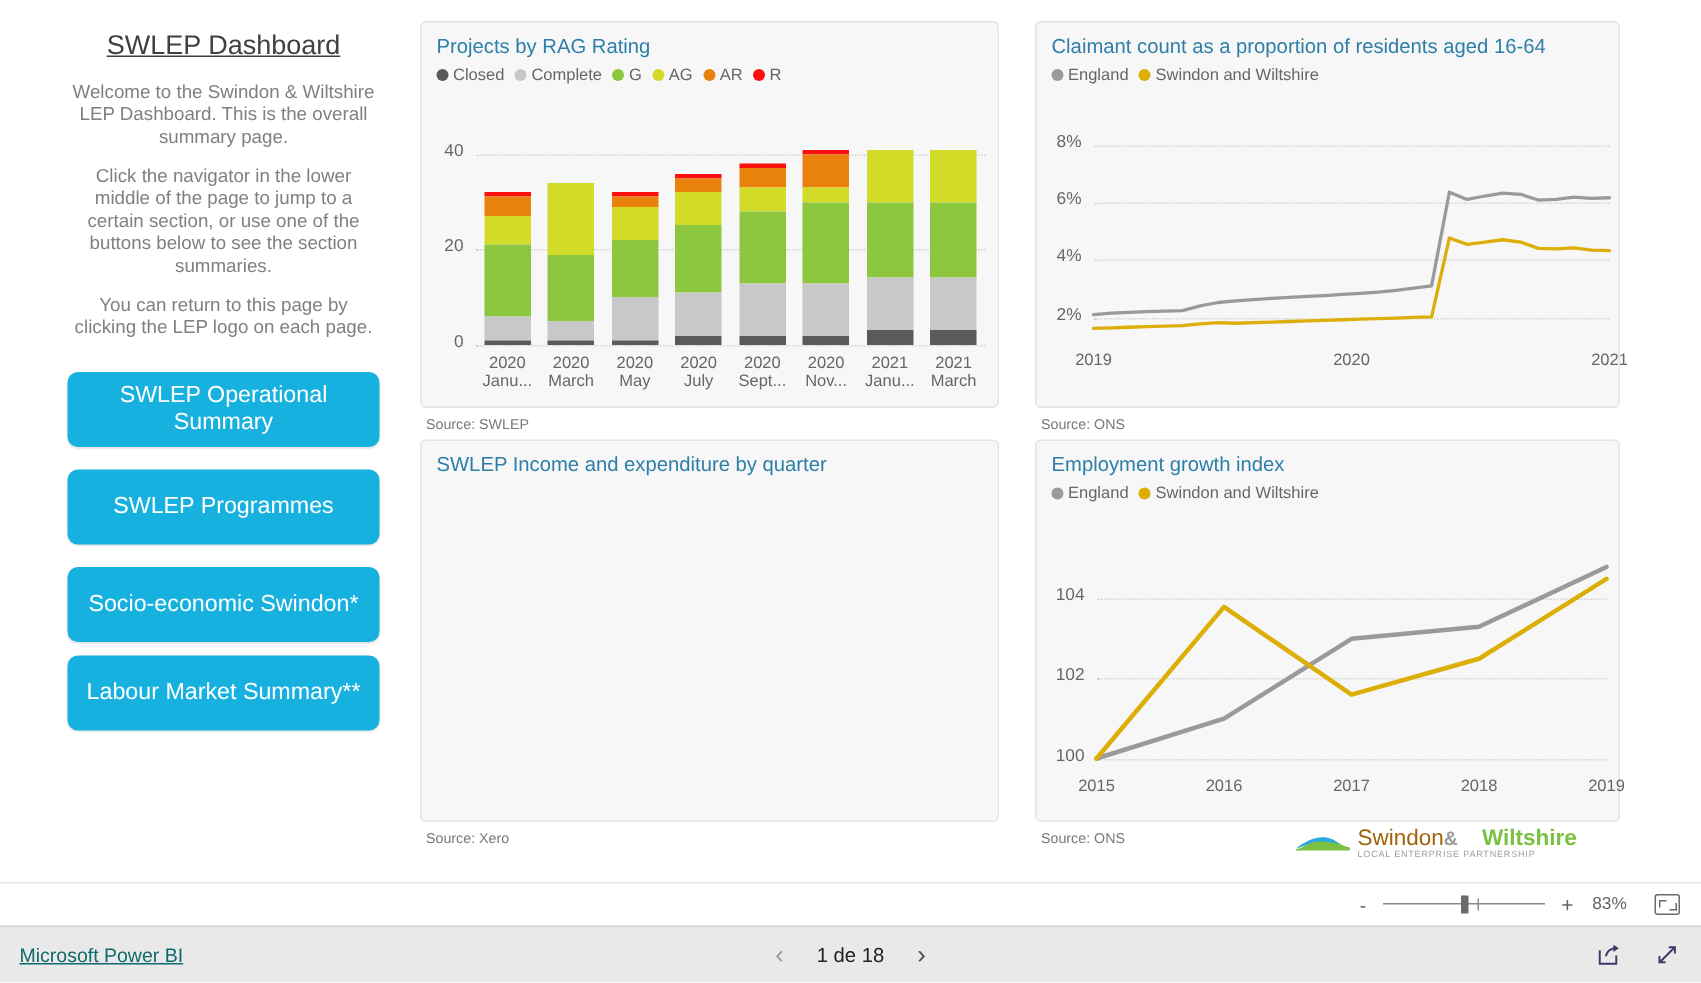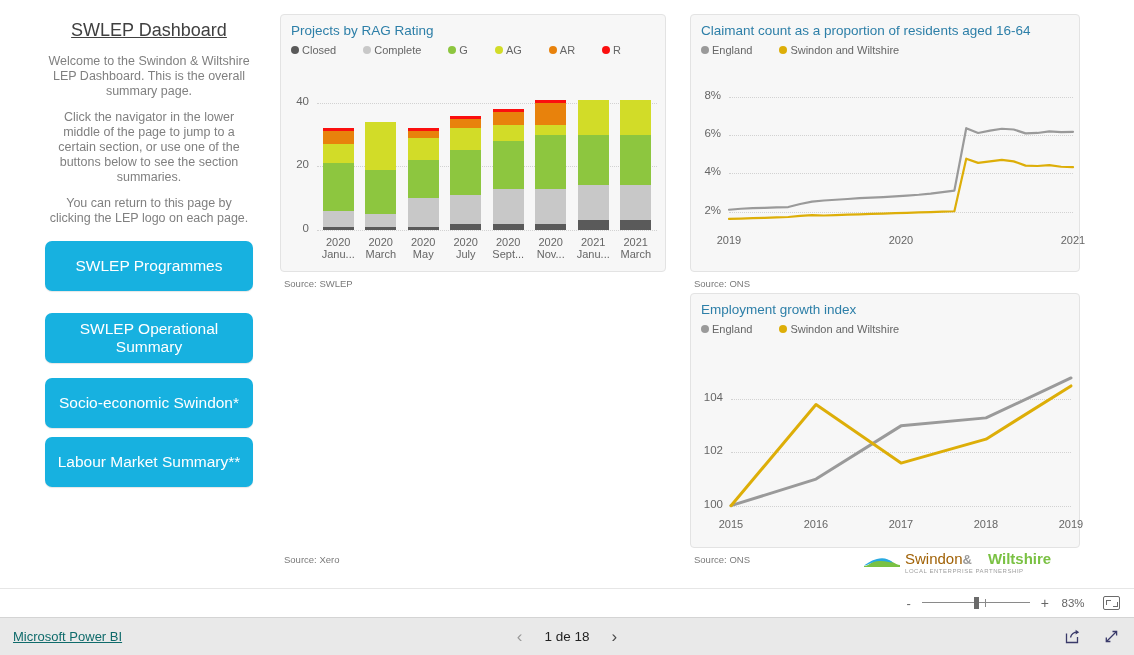--- a/index.html
+++ b/index.html
@@ -56,21 +56,21 @@
   #card-rag   { left: 280px; top: 14px;  width: 386px; height: 258px; }
   #src-rag    { left: 284px; top: 278px; }
   #card-inc   { left: 280px; top: 293px; width: 386px; height: 255px; }
   #src-inc    { left: 284px; top: 554px; }
   #card-claim { left: 690px; top: 14px;  width: 390px; height: 258px; }
   #src-claim  { left: 694px; top: 278px; }
   #card-emp   { left: 690px; top: 293px; width: 390px; height: 255px; }
   #src-emp    { left: 694px; top: 554px; }
 
   
-  .legend { display: flex; align-items: center; gap: 27px; padding: 6px 0 0 10px; flex-wrap: nowrap; }
+  .legend { display: flex; align-items: center; gap: 7px; padding: 6px 0 0 10px; flex-wrap: nowrap; }
   .legend-item { display: flex; align-items: center; gap: 3px; font-size: 11px; color: #666; white-space: nowrap; }
   .legend-dot { width: 8px; height: 8px; border-radius: 50%; display: inline-block; }
 
   .plot { position: relative; }
   .ytick { position: absolute; color: #666; font-size: 11.5px; text-align: right; }
   .gridline { position: absolute; height: 0; border-top: 1px dotted #d2d2d2; }
   .xtick { position: absolute; color: #666; font-size: 11px; text-align: center; line-height: 12px; }
 
   
   .bar { position: absolute; bottom: 0; display: flex; flex-direction: column; justify-content: flex-end; }
@@ -130,25 +130,25 @@
 
   <div id="canvas">
 
     <div id="left-panel">
       <div id="dash-title">SWLEP Dashboard </div>
 
       <div class="intro-block b1">Welcome to the Swindon &amp; Wiltshire LEP Dashboard. This is the overall summary page.</div>
       <div class="intro-block b2">Click the navigator in the lower middle of the page to jump to a certain section, or use one of the buttons below to see the section summaries.</div>
       <div class="intro-block b3">You can return to this page by clicking the LEP logo on each page.</div>
 
+      <div class="nav-btn" id="btn-op">
+        <span>SWLEP Operational Summary</span>
+      </div>
       <div class="nav-btn" id="btn-prog">
         <span>SWLEP Programmes</span>
-      </div>
-      <div class="nav-btn" id="btn-op">
-        <span>SWLEP Operational Summary</span>
       </div>
       <div class="nav-btn" id="btn-socio">
         <span>Socio-economic Swindon*</span>
       </div>
       <div class="nav-btn" id="btn-labour">
         <span>Labour Market Summary**</span>
       </div>
 
     </div>
 
@@ -274,20 +274,23 @@
             <div class="seg" style="height: 9.54545px; background: rgb(90, 90, 90);"></div>
           </div>
           <div class="xtick" style="left: 333.5px; top: 163px; width: 42.5px;">
             <div>2021</div>
             <div>March</div>
           </div>
         </div>
     </div>
     <div class="source-label" id="src-rag">Source: SWLEP</div>
 
+    <div class="card" id="card-inc">
+      <div class="card-title">SWLEP Income and expenditure by quarter</div>
+    </div>
     <div class="source-label" id="src-inc">Source: Xero</div>
 
     <div class="card" id="card-claim">
       <div class="card-title">Claimant count as a proportion of residents aged 16-64</div>
       <div class="legend" id="claim-legend">
           <span class="legend-item">
             <span class="legend-dot" style="background: rgb(154, 154, 154);"></span>
             <span>England</span>
           </span>
           <span class="legend-item">

